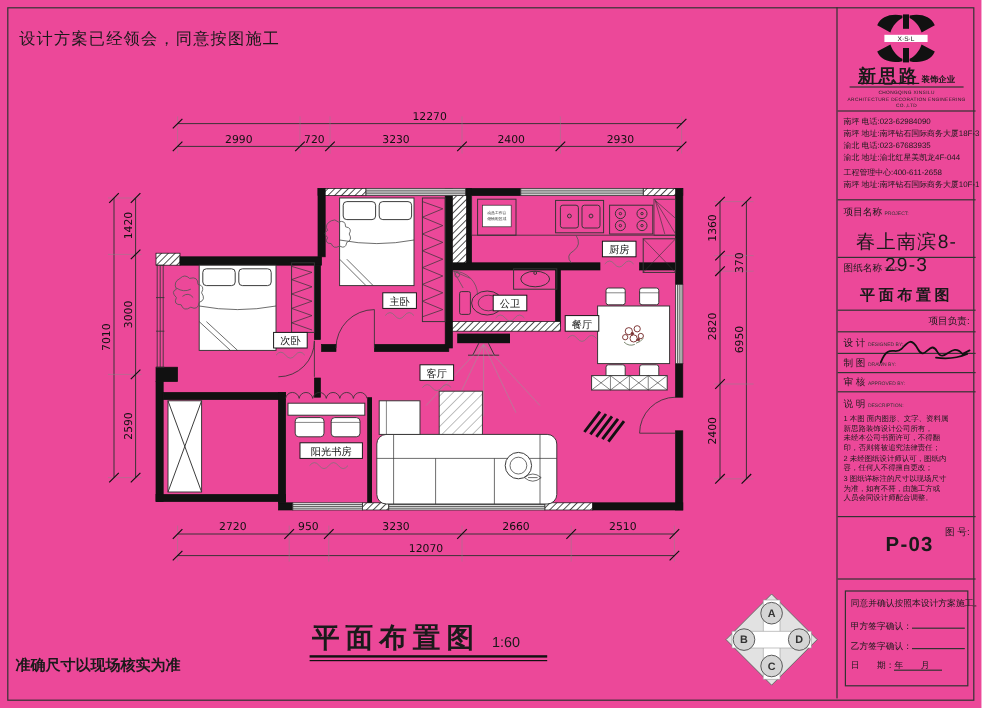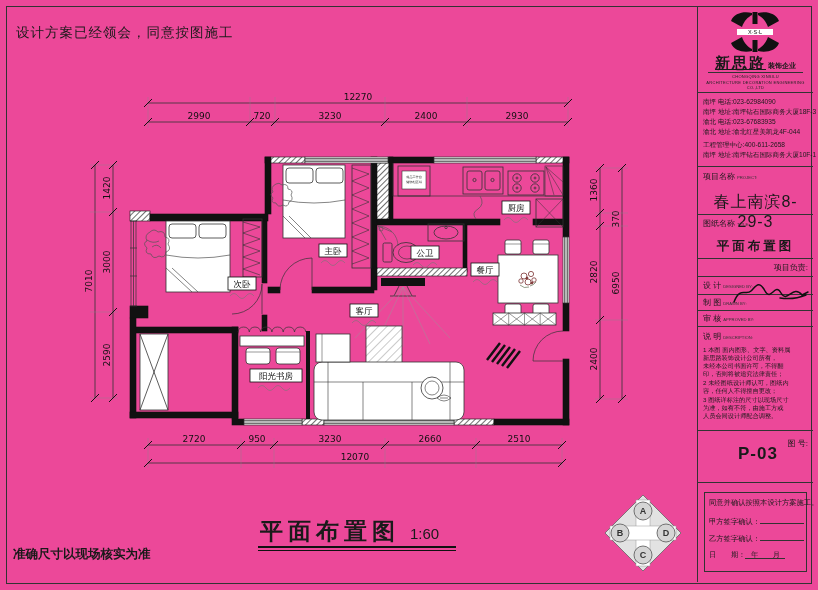--- a/index.html
+++ b/index.html
@@ -4,21 +4,21 @@
 <style>
   html,body{margin:0;padding:0;background:#fff;}
   #stage{position:relative;width:818px;height:590px;background:#ec4899;overflow:hidden;
          font-family:"Liberation Sans","DejaVu Sans",sans-serif;color:#1a1a1a;}
   .abs{position:absolute;}
   #frame{left:6px;top:6px;width:804px;height:576px;border:1px solid #333;}
   #topnote{left:16px;top:24px;font-size:13.5px;letter-spacing:1px;}
   #bottomnote{left:13px;top:546px;font-size:12.5px;font-weight:bold;}
   #maintitle{left:260px;top:516px;width:210px;white-space:nowrap;}
   #maintitle .t{font-size:23px;font-weight:bold;letter-spacing:5px;}
-  #maintitle .s{font-size:15px;margin-left:10px;}
+  #maintitle .s{font-size:12px;margin-left:10px;}
   .uline{left:258px;height:0;border-top:2px solid #111;width:198px;}
   .uline2{left:258px;height:0;border-top:1px solid #111;width:198px;}
   
   #panel{left:697px;top:6px;width:115px;height:576px;border-left:1px solid #333;font-size:7px;}
   #panel .hr{position:absolute;left:0;width:115px;border-top:1px solid #333;height:0;}
   #panel .row{position:absolute;left:5px;width:105px;}
   .cname{font-size:15px;font-weight:bold;letter-spacing:2px;text-decoration:underline;}
   .csuf{font-size:7px;font-weight:bold;}
   .cen{font-size:4px;letter-spacing:.3px;color:#222;text-align:center;width:105px;}
   .contact{font-size:6.6px;line-height:10px;white-space:nowrap;}
@@ -405,16 +405,16 @@
     <div class="row note" style="top:398px">  为准，如有不符，由施工方或</div>
     <div class="row note" style="top:406px">  人员会同设计师配合调整。</div>
     <div class="hr" style="top:424px"></div>
     <div class="row lbl" style="top:432px">图 号:</div>
     <div class="row pno" style="top:438px;left:40px">P-03</div>
     <div class="hr" style="top:476px"></div>
     <div id="confirm">
       <div style="top:5px;font-size:7.3px">同意并确认按照本设计方案施工。</div>
       <div style="top:22px;font-size:7.3px"><span>甲方签字确认：</span><span class="sigline"></span></div>
       <div style="top:39px;font-size:7.3px"><span>乙方签字确认：</span><span class="sigline"></span></div>
-      <div style="top:57px;font-size:7.3px"><span>日　　期：</span><span class="sigline2" style="text-align:center">年　　月</span></div>
+      <div style="top:57px;font-size:7.3px"><span>日　　期：</span><span class="sigline2" style="text-align:left">年　　月</span></div>
     </div>
   </div>
 </div>
 
 </body></html>

